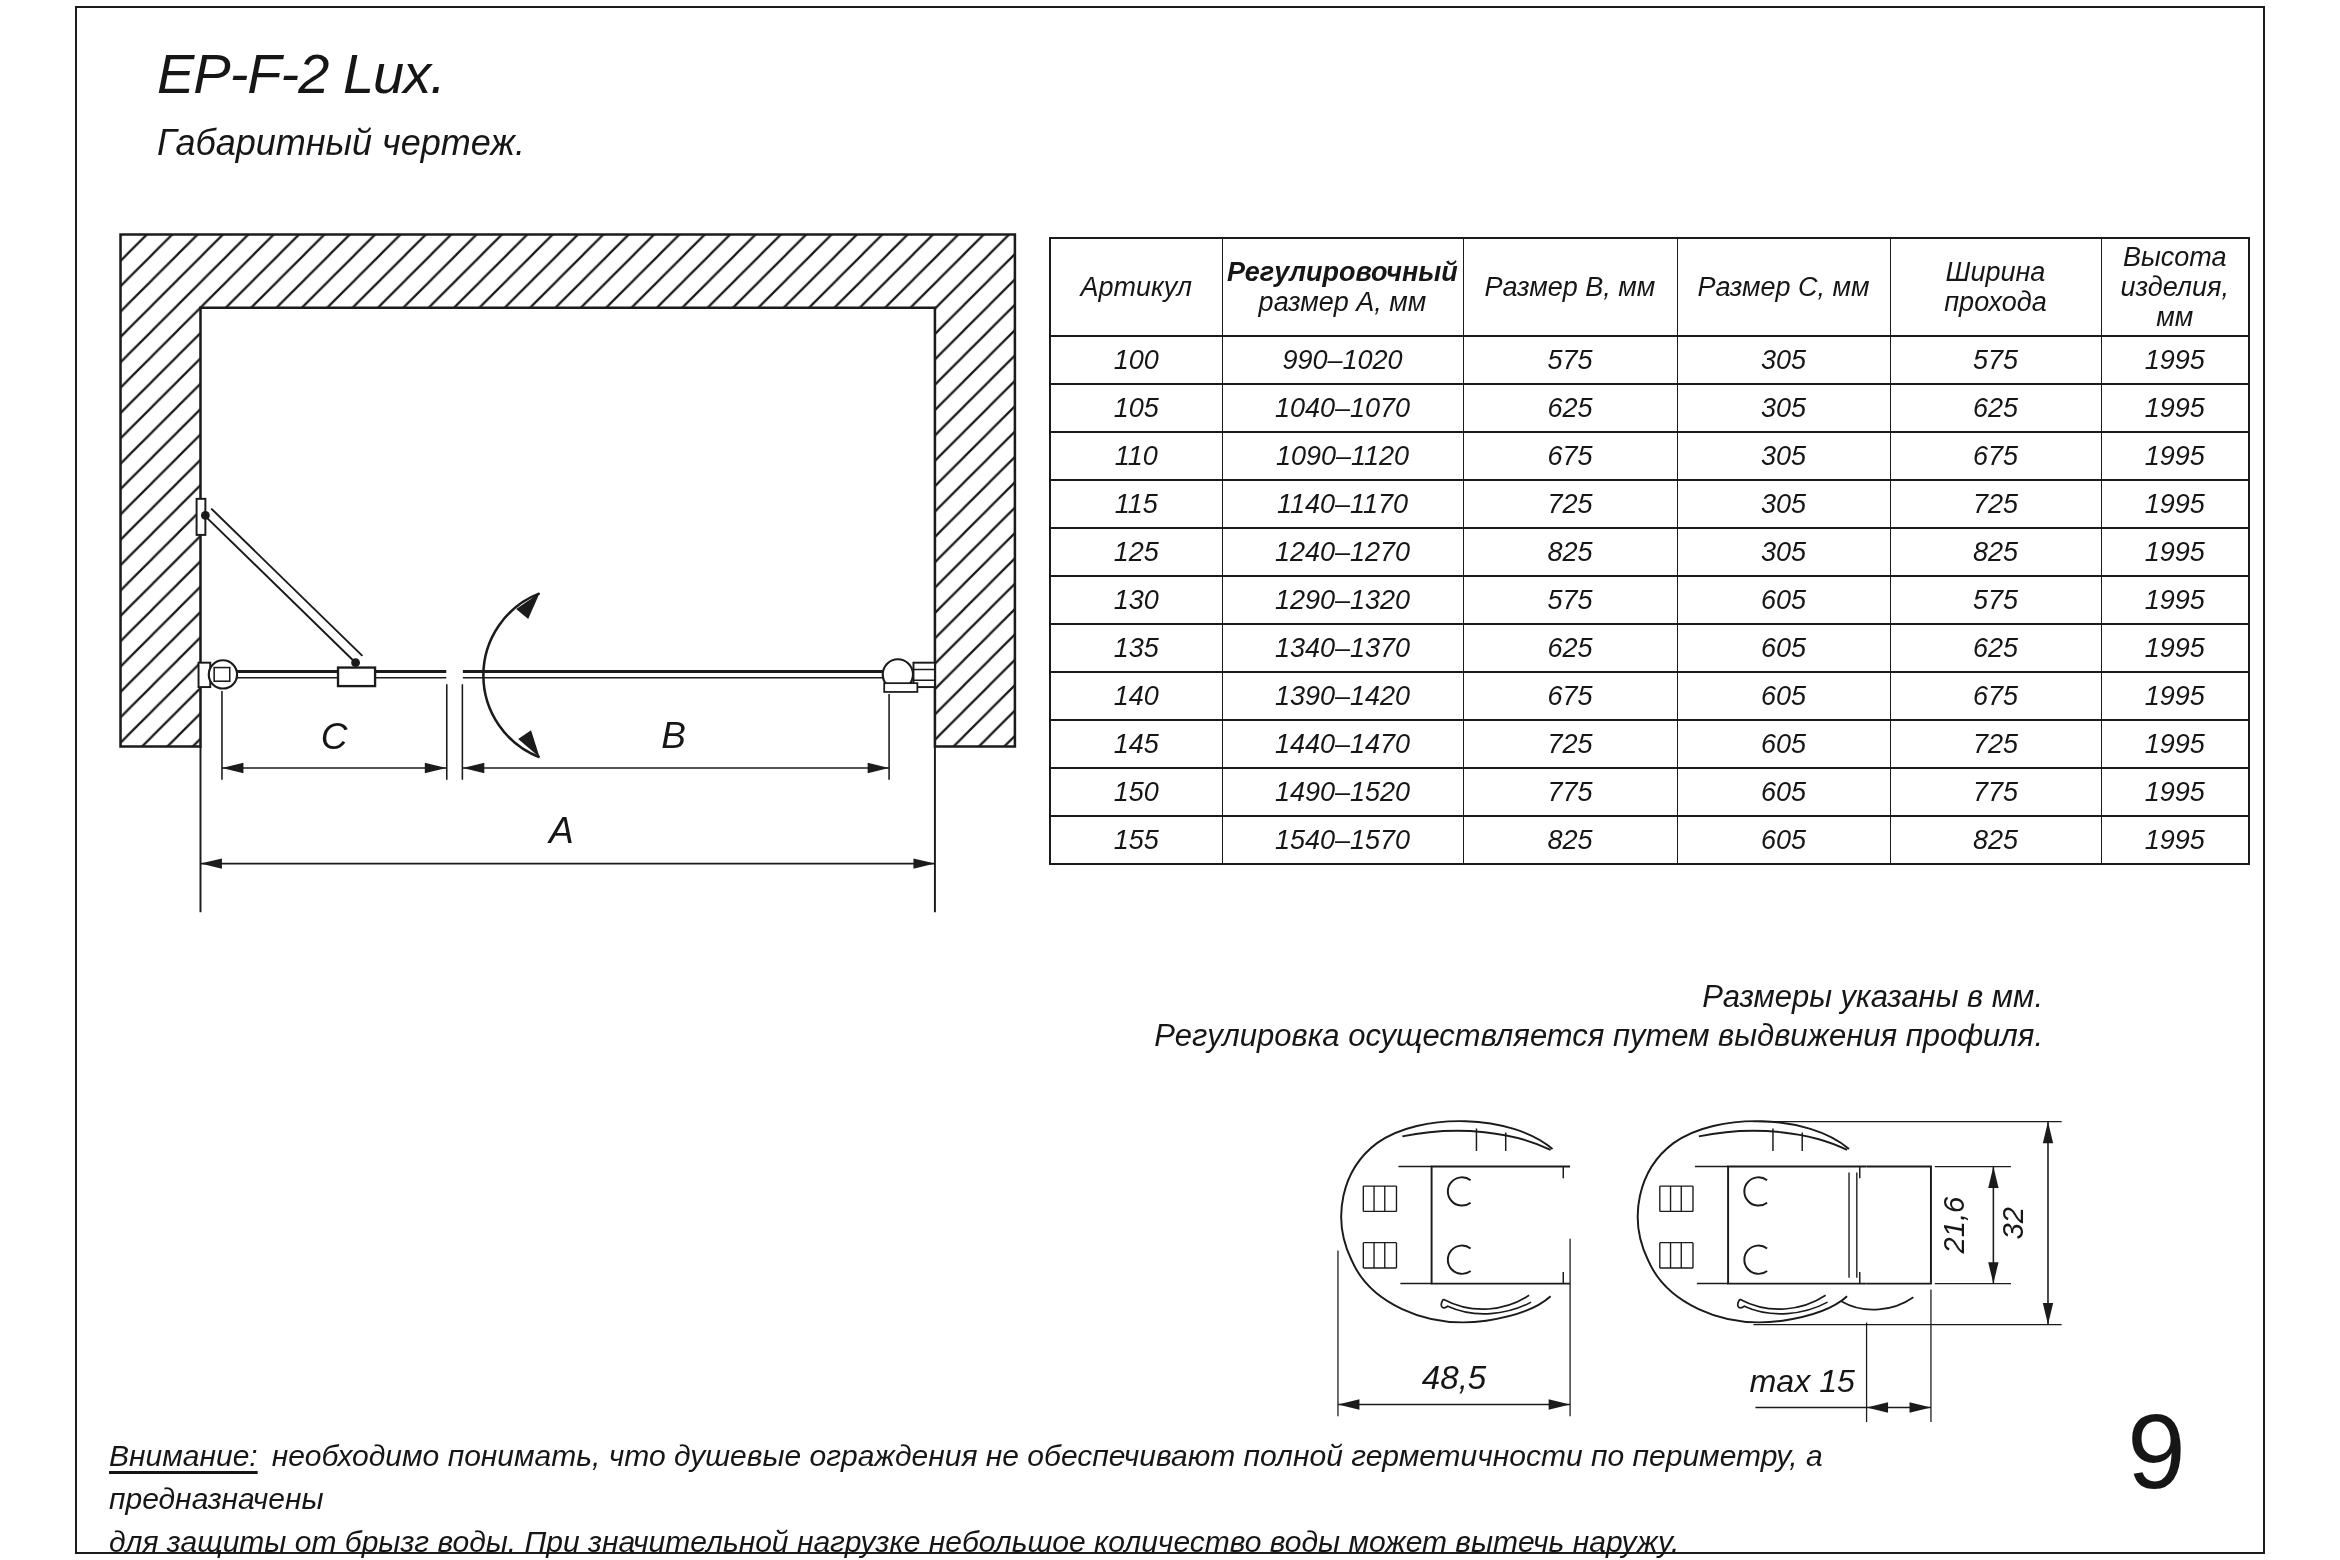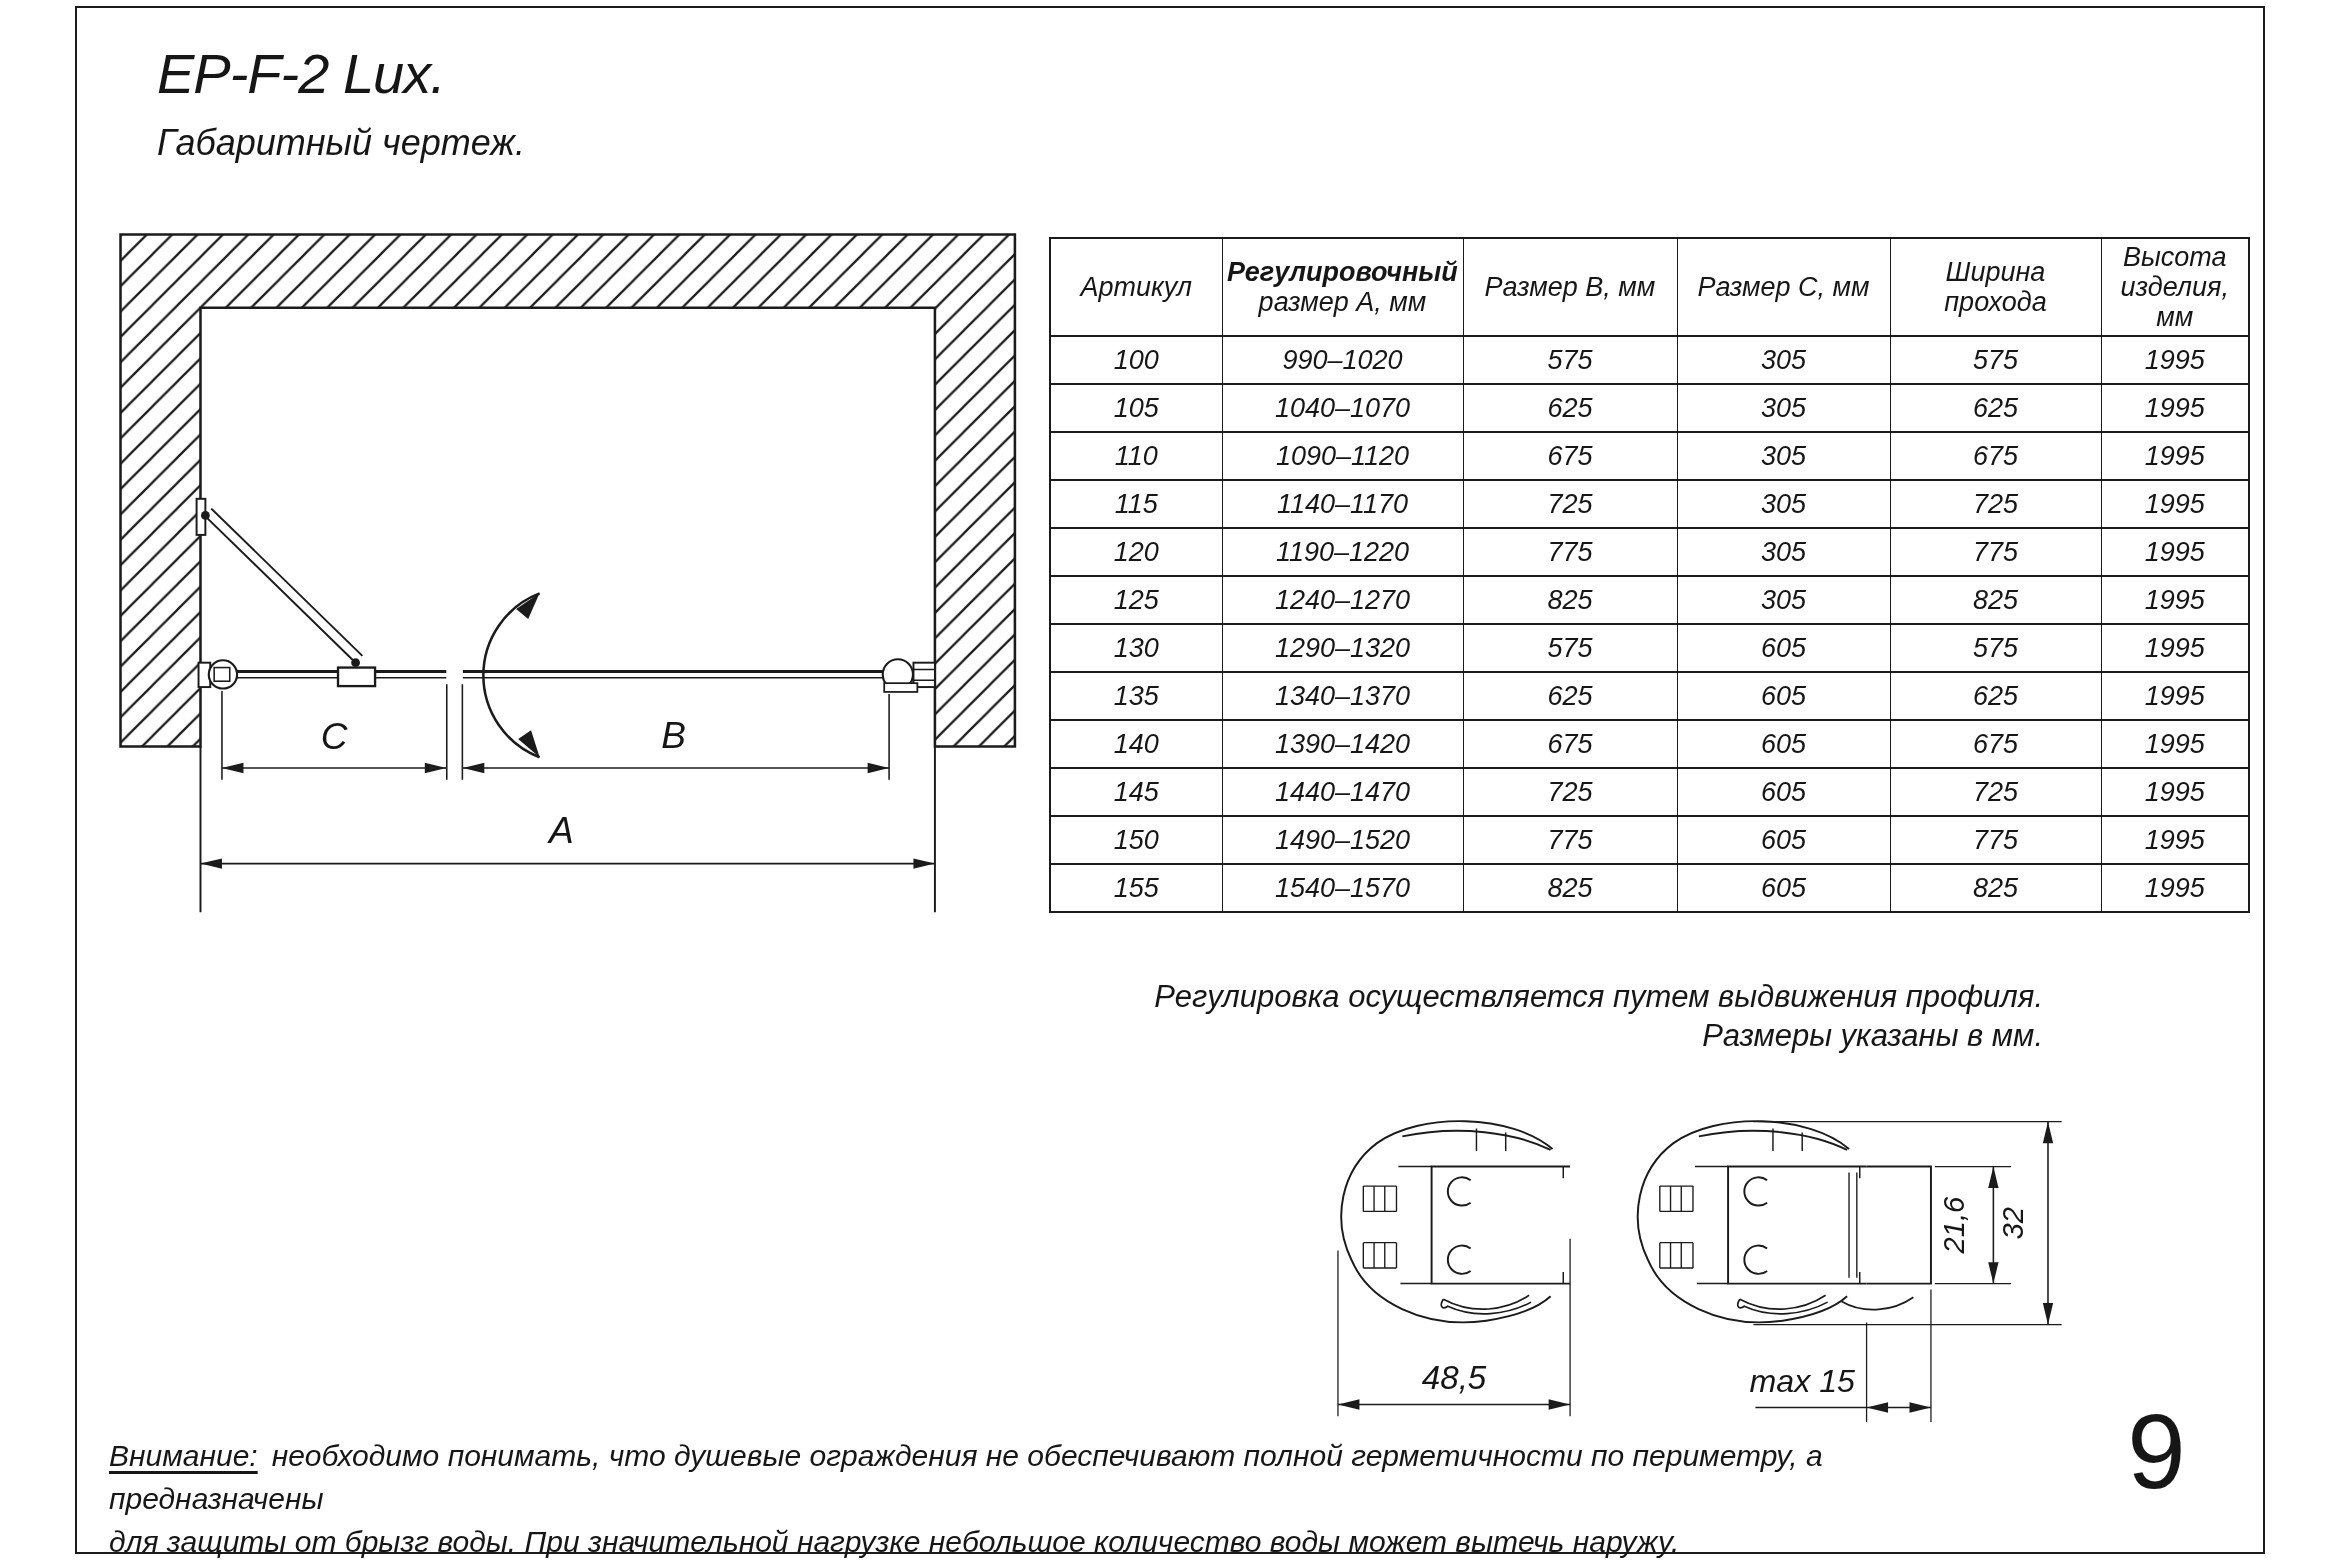--- a/index.html
+++ b/index.html
@@ -159,28 +159,20 @@
           </tr>
           <tr>
             <td>115</td>
             <td>1140–1170</td>
             <td>725</td>
             <td>305</td>
             <td>725</td>
             <td>1995</td>
           </tr>
           <tr>
-            <td>120</td>
-            <td>1190–1220</td>
-            <td>775</td>
-            <td>305</td>
-            <td>775</td>
-            <td>1995</td>
-          </tr>
-          <tr>
             <td>125</td>
             <td>1240–1270</td>
             <td>825</td>
             <td>305</td>
             <td>825</td>
             <td>1995</td>
           </tr>
           <tr>
             <td>130</td>
             <td>1290–1320</td>
@@ -227,22 +219,22 @@
             <td>825</td>
             <td>605</td>
             <td>825</td>
             <td>1995</td>
           </tr>
         </tbody>
     </table>
   </div>
 
   <div class="notes">
+    <div>Размеры указаны в мм.</div>
     <div>Регулировка осуществляется путем выдвижения профиля.</div>
-    <div>Размеры указаны в мм.</div>
   </div>
 
   <svg style="left:1297px;top:1063px;width:790px;height:410px;" viewBox="1330 1090 810 420">
     <g stroke="#1b1b1b" fill="none" stroke-width="2">
 
       <g transform="translate(1372,1152)">
         <g id="prof">
           <path d="M220,26 C178,-10 84,-12 40,20 C4,47 -7,97 14,140 C32,182 88,211 152,202 C186,197 206,188 218,177"></path>
           <path d="M238,44 H96 V164 H238"></path>
           <path d="M231,44 V56 M231,164 V152" stroke-width="1.5"></path>

